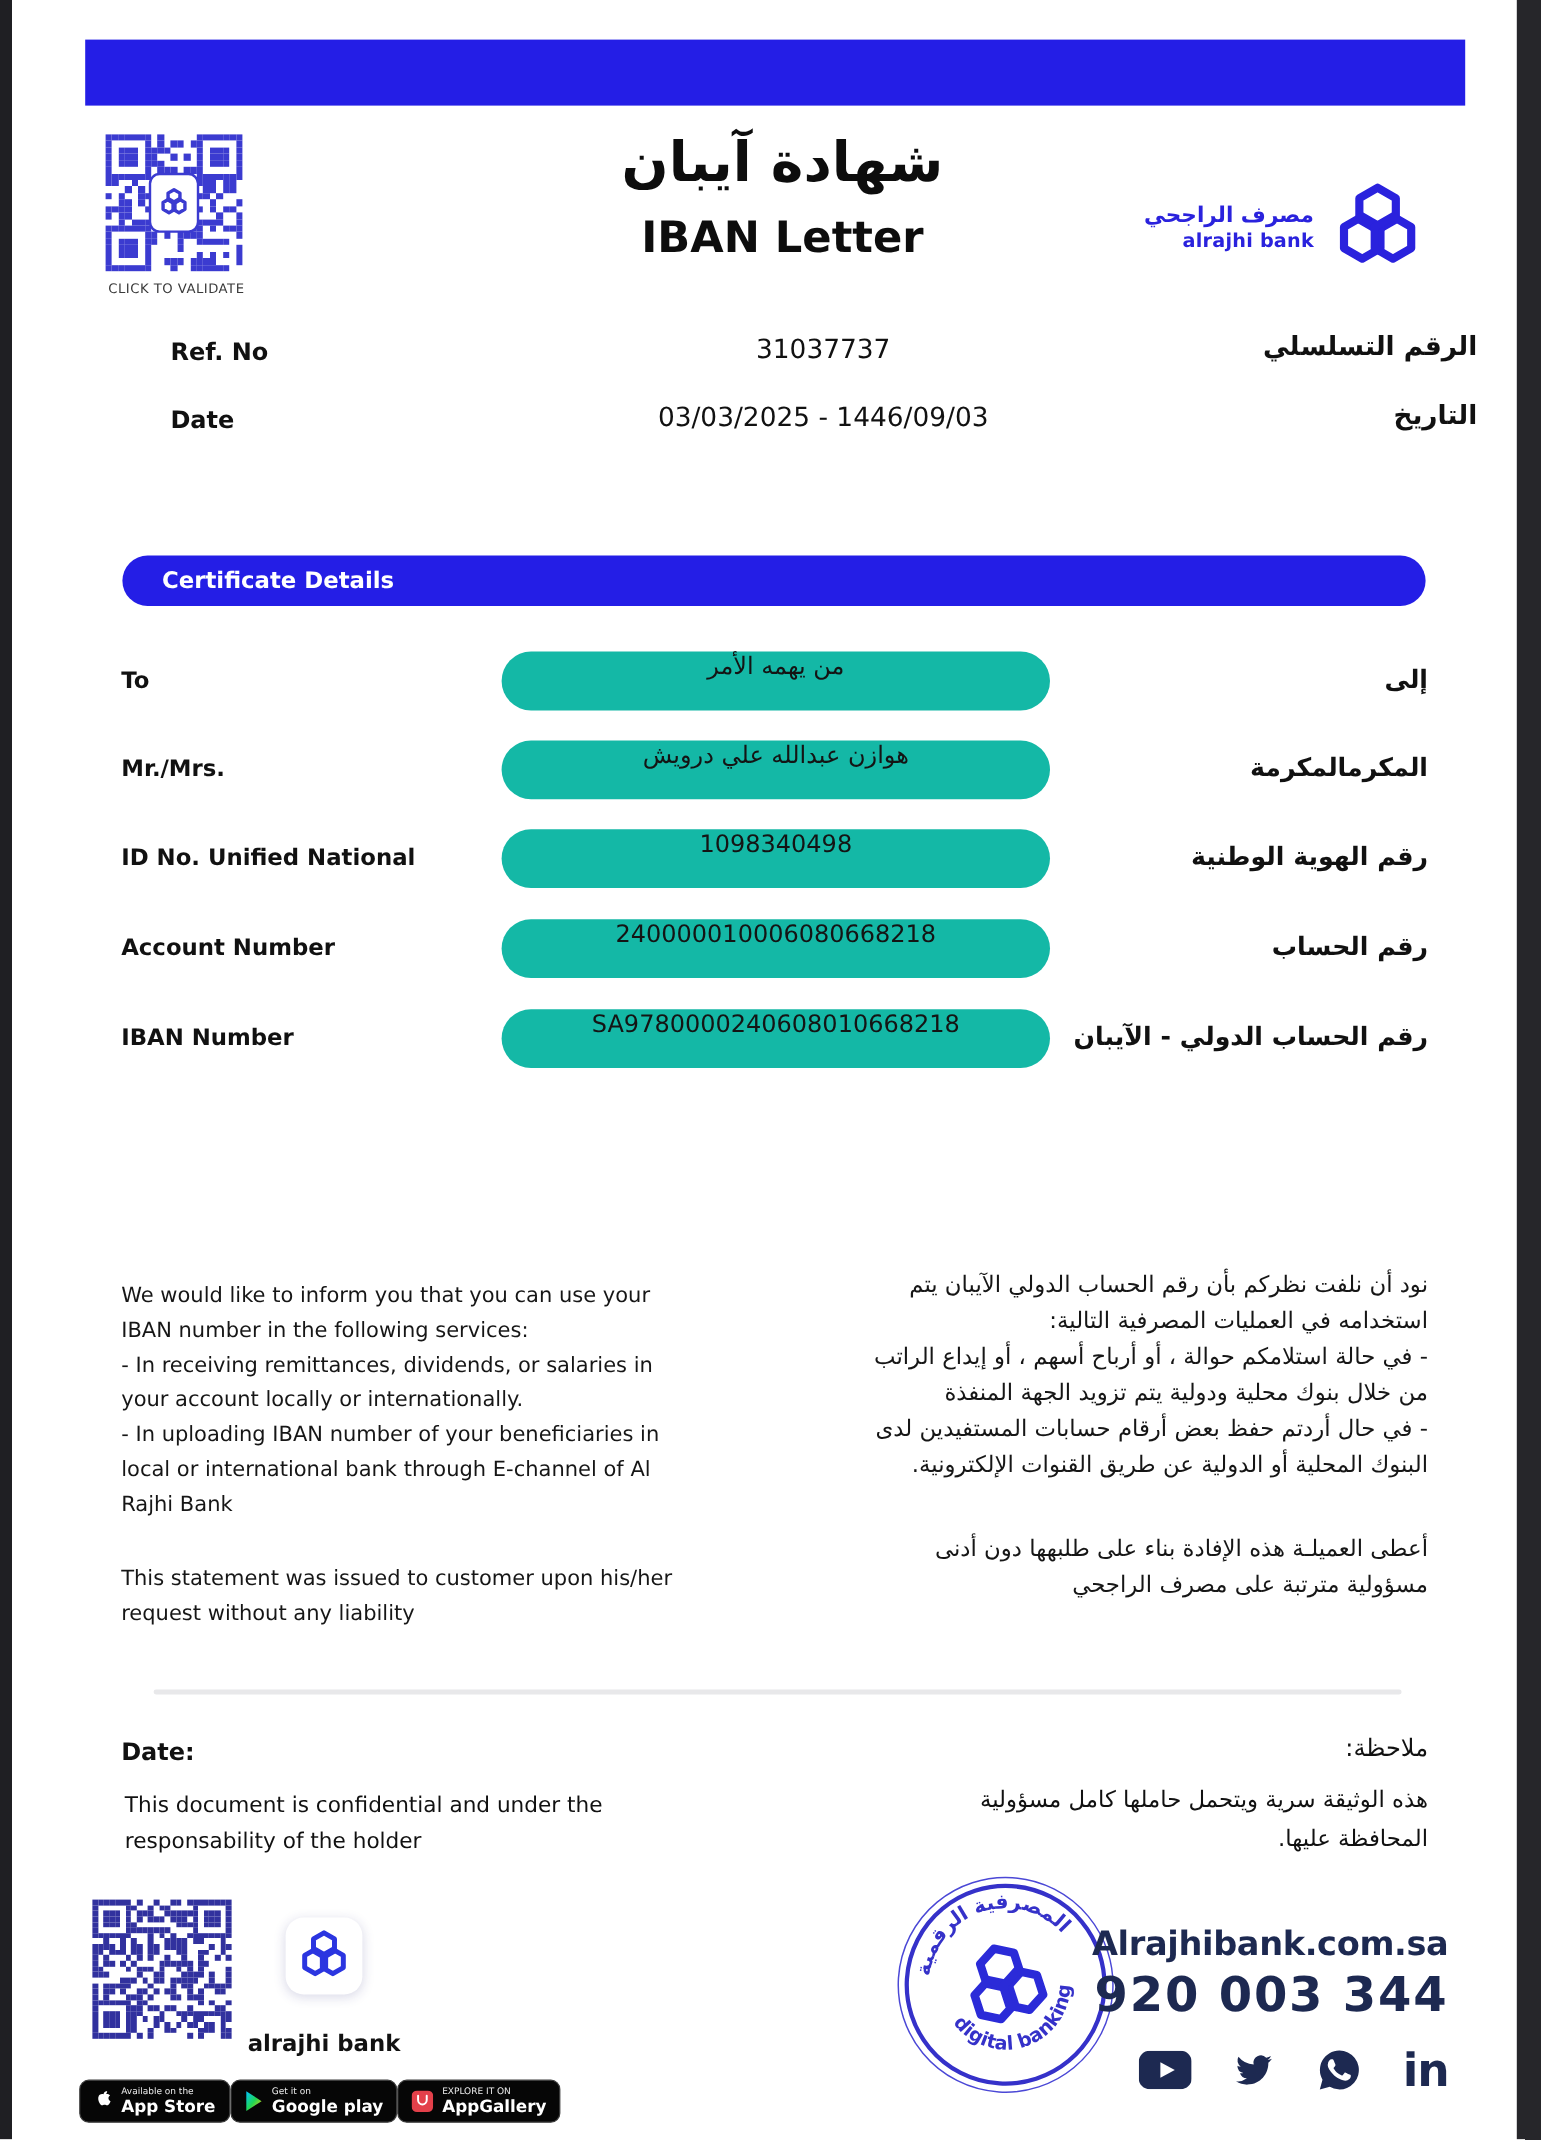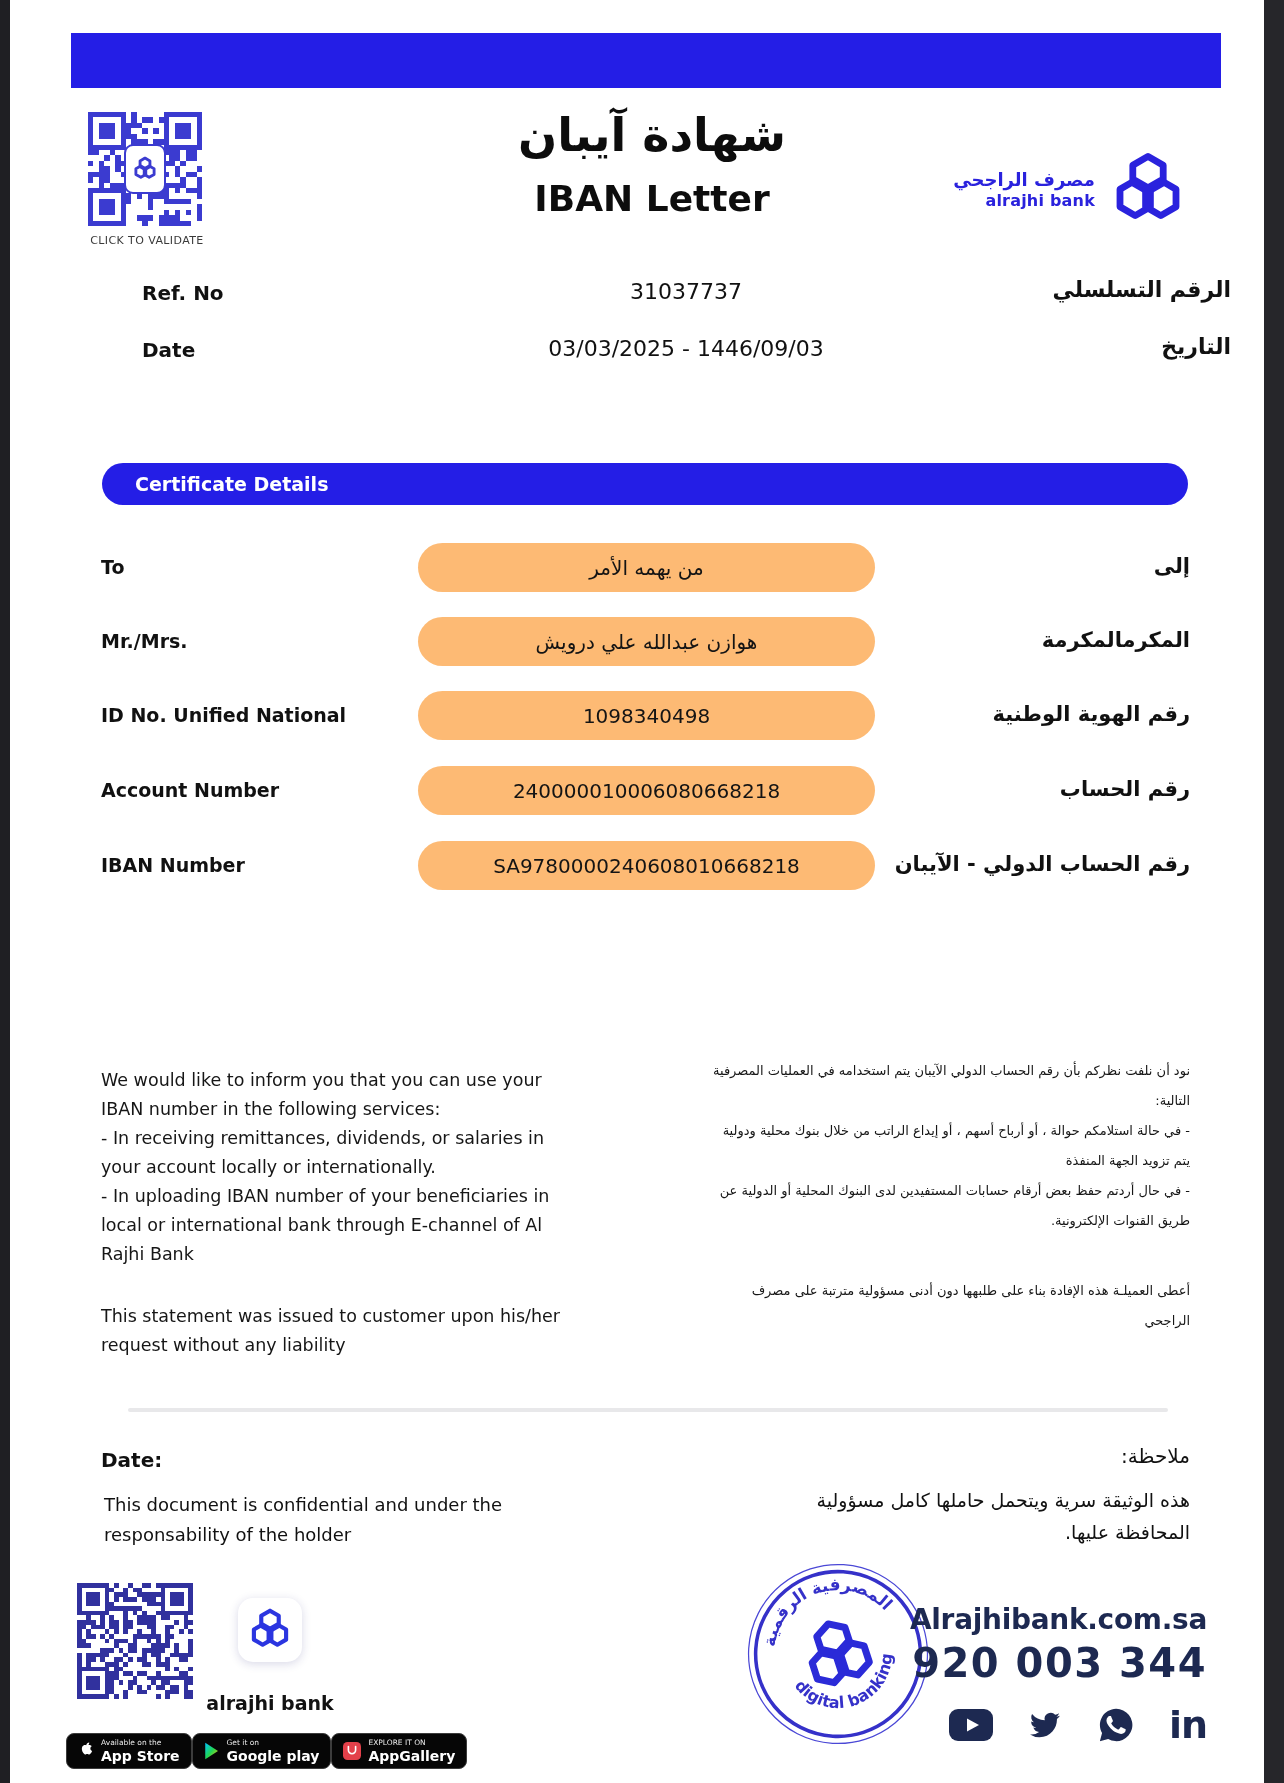--- a/index.html
+++ b/index.html
@@ -36,29 +36,29 @@
   .m-ar{position:absolute;right:94px;top:1px;font-weight:bold;font-size:22px;}
 
   
   .cert-bar{position:absolute;left:102px;top:463px;width:1086px;height:42px;border-radius:21px;
     background:#241ee6;color:#fff;display:flex;align-items:center;padding-left:33px;box-sizing:border-box;
     font-weight:bold;font-size:19px;}
 
   
   .cert-row{position:absolute;left:0;width:100%;height:49px;}
   .c-en{position:absolute;left:101px;top:13px;font-weight:bold;font-size:19px;}
-  .c-pill{position:absolute;left:418px;width:457px;height:49px;background:#fdba74;border-radius:25px;
-    display:flex;align-items:center;justify-content:center;font-size:20px;color:#141414;}
+  .c-pill{position:absolute;left:418px;width:457px;height:49px;background:#14b8a6;border-radius:25px;
+    display:flex;justify-content:center;font-size:20px;color:#141414;}
   .c-ar{position:absolute;right:94px;top:11px;font-weight:bold;font-size:21px;}
 
   
   .en-col{position:absolute;left:101px;top:1066px;width:478px;font-size:17.5px;line-height:29px;color:#161616;}
   .en-col p{margin:0;white-space:pre-line;}
   .en-col p + p{margin-top:33px;}
-  .ar-col{position:absolute;right:94px;top:1056px;width:482px;font-size:13px;line-height:30px;
+  .ar-col{position:absolute;right:94px;top:1056px;width:482px;font-size:19px;line-height:30px;
     text-align:right;color:#161616;}
   .ar-col p{margin:0;white-space:pre-line;}
   .ar-col p + p{margin-top:40px;}
 
   .divider{position:absolute;left:128px;top:1408px;width:1040px;height:4px;background:#e8e8ea;border-radius:2px;}
 
   
   .note-en-label{position:absolute;left:101px;top:1448px;font-weight:bold;font-size:20px;}
   .note-ar-label{position:absolute;right:94px;top:1444px;font-size:20px;}
   .note-en-text{position:absolute;left:104px;top:1490px;width:400px;font-size:18px;line-height:30px;}

